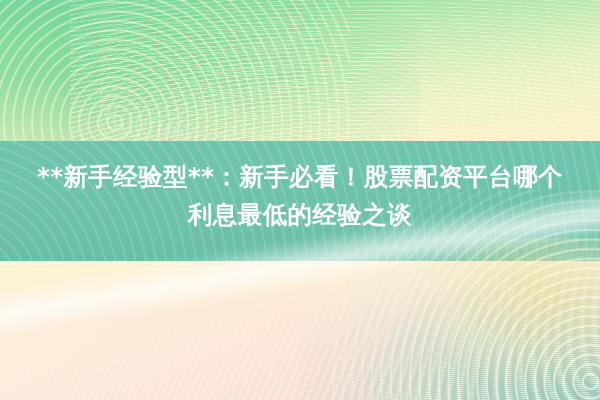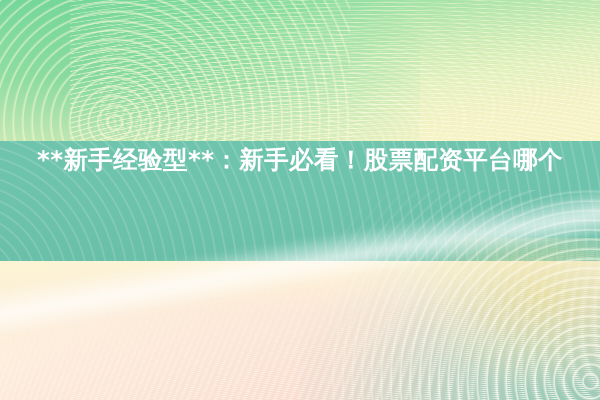--- a/index.html
+++ b/index.html
@@ -219,20 +219,21 @@
 
   
   .headline-wrap {
     position: absolute;
     left: 0; right: 0;
     top: 141px;
     height: 110px;
     display: flex;
     flex-direction: column;
     align-items: center;
+    justify-content: center;
     z-index: 5;
   }
   .headline-line {
     color: #FFFFFF;
     font-weight: 700;
     font-size: 24.5px;
     line-height: 38px;
     letter-spacing: 0.4px;
     white-space: nowrap;
     text-align: center;
@@ -257,15 +258,16 @@
   <div class="band-bot"></div>
   <div class="band-bot-soft"></div>
   <div class="bot-teal-wedge"></div>
   <div class="bot-yellow-streak"></div>
   <div class="arcs arcs-bot"></div>
   <div class="arcs arcs-botright"></div>
   <div class="bot-highlight"></div>
 
   <div class="headline-wrap">
     <div class="headline-line">**新手经验型**：新手必看！股票配资平台哪个</div>
+    <div class="headline-line">利息最低的经验之谈</div>
   </div>
 
 </div>
 
 </body></html>

